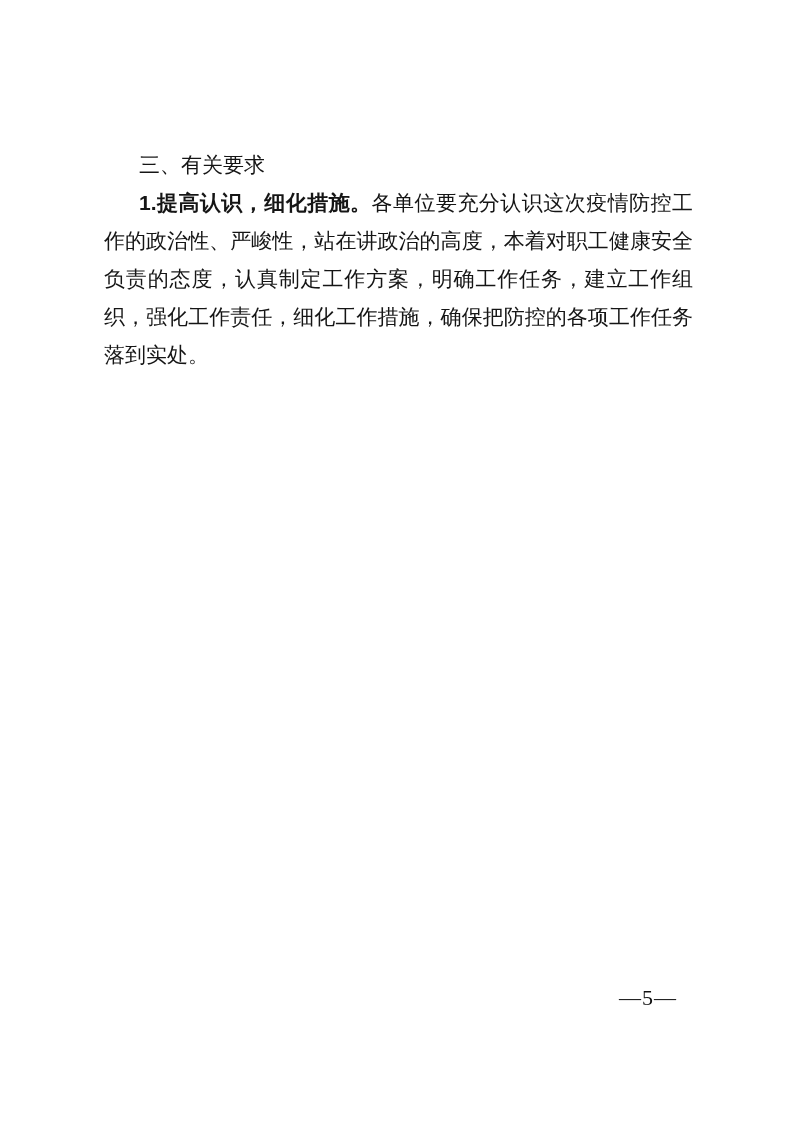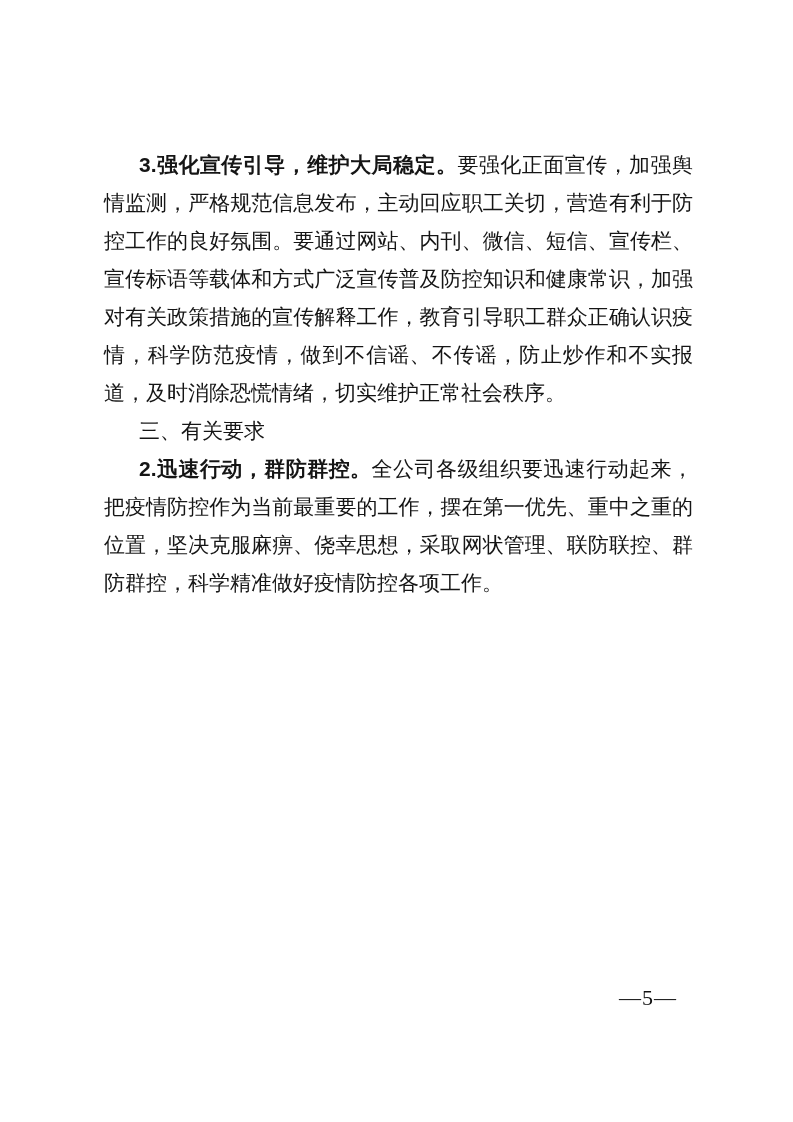--- a/index.html
+++ b/index.html
@@ -51,26 +51,25 @@
     color: #101010;
     letter-spacing: 1px;
   }
 </style>
 </head>
 <body>
 
 <div class="page">
   <main class="content">
 
-    <p class="para"><span class="lead">3.强化宣传引导，维护大局稳定。</span><span>要强化正面宣传，加强舆情监测，严格规范信息发布，主动回应职工关切，营造有利于防控工作的良好氛围。要通过网站、内刊、微信、短信、宣传栏、宣传标语等载体和方式广泛宣传普及防控知识和健康常识，加强对有关政策措施的宣传解释工作，教育引导职工群众正确认识疫情，科学防范疫情，做到不信谣、不传谣，防止炒作和不实报道，及时消除恐慌情绪，切实维护正常社会秩序。</span></p>
 
     <p class="para">三、有关要求</p>
 
+    <p class="para"><span class="lead">1.提高认识，细化措施。</span><span>各单位要充分认识这次疫情防控工作的政治性、严峻性，站在讲政治的高度，本着对职工健康安全负责的态度，认真制定工作方案，明确工作任务，建立工作组织，强化工作责任，细化工作措施，确保把防控的各项工作任务落到实处。</span></p>
 
-    <p class="para"><span class="lead">2.迅速行动，群防群控。</span><span>全公司各级组织要迅速行动起来，把疫情防控作为当前最重要的工作，摆在第一优先、重中之重的位置，坚决克服麻痹、侥幸思想，采取网状管理、联防联控、群防群控，科学精准做好疫情防控各项工作。</span></p>
 
 
   </main>
 
   <footer class="footer">
     <span class="page-number">—5—</span>
   </footer>
 </div>
 
 </body></html>

